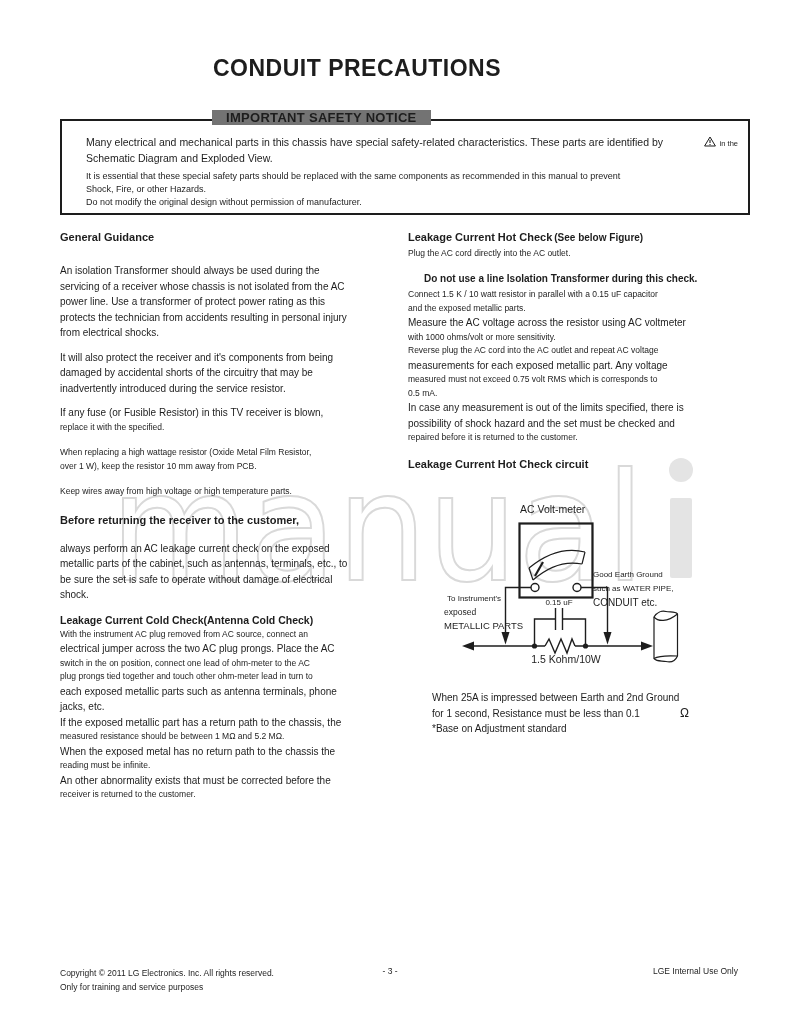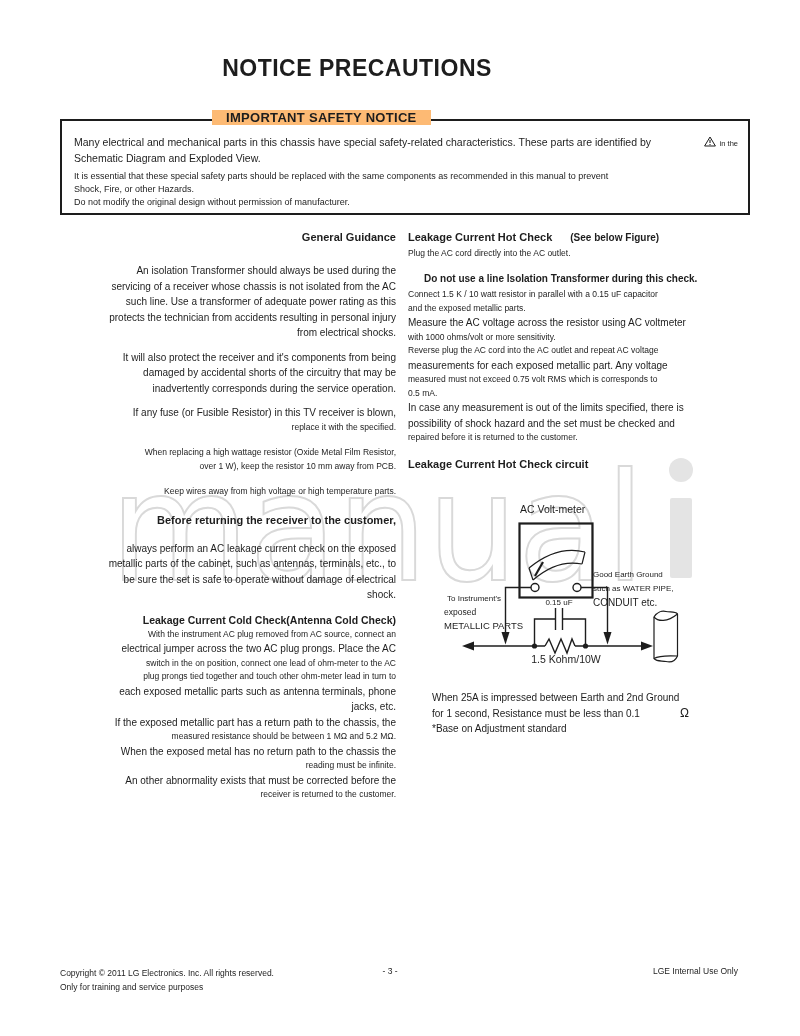--- a/index.html
+++ b/index.html
@@ -7,31 +7,31 @@
         font-family:"Liberation Sans",sans-serif;color:#1d1d1d;overflow:hidden;}
   .layer{position:absolute;left:0;top:0;width:100%;height:100%;}
   .content{z-index:2;}
   .wm{z-index:1;}
 
   .title{position:absolute;top:55px;left:0;width:714px;text-align:center;
          font-size:23px;font-weight:bold;letter-spacing:.5px;}
 
   .notice-box{position:absolute;left:60px;top:119px;width:690px;height:96px;
               border:2px solid #1d1d1d;box-sizing:border-box;background:transparent;}
-  .notice-head{position:absolute;top:-11px;left:150px;background:#fdba74;padding:0 14px;
+  .notice-head{position:absolute;top:-11px;left:150px;background:#737373;padding:0 14px;
                font-size:13px;font-weight:bold;letter-spacing:.3px;white-space:nowrap;}
-  .notice-inner{padding:14px 10px 0 12px;}
+  .notice-inner{padding:14px 10px 0 24px;}
   .n-lg{font-size:10.5px;line-height:15px;}
   .n-sm{font-size:9px;line-height:13px;}
   .n-row{display:flex;align-items:baseline;}
   .n-right{margin-left:auto;display:flex;align-items:baseline;gap:4px;}
   .n-inthe{font-size:7.5px;}
 
   .col{position:absolute;}
-  .col-left{left:60px;top:230px;width:336px;text-align:right;}
+  .col-left{left:60px;top:230px;width:336px;}
   .col-right{left:408px;top:230px;width:348px;}
 
   .ln{white-space:nowrap;}
   .t-h{font-size:11px;font-weight:bold;line-height:15px;}
   .t-h2{font-size:10.5px;font-weight:bold;line-height:15px;}
   .t-h3{font-size:10px;font-weight:bold;line-height:14px;padding-left:16px;}
   .t-lg{font-size:10px;line-height:15.5px;}
   .t-sm{font-size:8.5px;line-height:13.5px;}
   .ohm{font-size:12px;}
 
@@ -52,21 +52,21 @@
   <div class="layer wm">
     <svg width="640" height="175" viewBox="0 0 640 175" style="position:absolute;left:80px;top:420px;">
       <text x="30" y="160" textLength="535" lengthAdjust="spacingAndGlyphs" style="font-family:'DejaVu Sans',sans-serif;font-size:150px;fill:none;stroke:#d9d9d9;stroke-width:2px;">manual</text>
       <rect x="590" y="78" width="22" height="80" rx="2" fill="#e4e4e4"></rect>
       <circle cx="601" cy="50" r="12" fill="#e4e4e4"></circle>
     </svg>
   </div>
 
   <div class="layer content">
 
-    <div class="title">NOTICE PRECAUTIONS</div>
+    <div class="title">CONDUIT PRECAUTIONS</div>
 
     <div class="notice-box">
       <div class="notice-head">IMPORTANT SAFETY NOTICE</div>
       <div class="notice-inner">
         <div class="n-lg n-row">
           <span>Many electrical and mechanical parts in this chassis have special safety-related characteristics. These parts are identified by</span>
           <span class="n-right">
             <svg width="12" height="11" viewBox="0 0 12 11" style="position:relative;top:1px;">
               <polygon points="6,1 11.4,10 0.6,10" fill="none" stroke="#1d1d1d" stroke-width="1"></polygon>
               <line x1="6" y1="3.8" x2="6" y2="7" stroke="#1d1d1d" stroke-width="1.1"></line>
@@ -82,28 +82,28 @@
       </div>
     </div>
 
     <div class="col col-left">
         <div style="margin-top: 0px;">
           <div class="ln t-h"><span>General Guidance</span></div>
         </div>
         <div style="margin-top: 18px;">
           <div class="ln t-lg"><span>An isolation Transformer should always be used during the</span></div>
           <div class="ln t-lg"><span>servicing of a receiver whose chassis is not isolated from the AC</span></div>
-          <div class="ln t-lg"><span>such line. Use a transformer of adequate power rating as this</span></div>
+          <div class="ln t-lg"><span>power line. Use a transformer of protect power rating as this</span></div>
           <div class="ln t-lg"><span>protects the technician from accidents resulting in personal injury</span></div>
           <div class="ln t-lg"><span>from electrical shocks.</span></div>
         </div>
-        <div style="margin-top: 9px; margin-left: 32px;">
+        <div style="margin-top: 9px;">
           <div class="ln t-lg"><span>It will also protect the receiver and it's components from being</span></div>
           <div class="ln t-lg"><span>damaged by accidental shorts of the circuitry that may be</span></div>
-          <div class="ln t-lg"><span>inadvertently corresponds during the service operation.</span></div>
+          <div class="ln t-lg"><span>inadvertently introduced during the service resistor.</span></div>
         </div>
         <div style="margin-top: 9px;">
           <div class="ln t-lg"><span>If any fuse (or Fusible Resistor) in this TV receiver is blown,</span></div>
           <div class="ln t-sm"><span>replace it with the specified.</span></div>
         </div>
         <div style="margin-top: 12px;">
           <div class="ln t-sm"><span>When replacing a high wattage resistor (Oxide Metal Film Resistor,</span></div>
           <div class="ln t-sm"><span>over 1 W), keep the resistor 10 mm away from PCB.</span></div>
         </div>
         <div style="margin-top: 12px;">
@@ -130,21 +130,21 @@
           <div class="ln t-sm"><span>measured resistance should be between 1 MΩ and 5.2 MΩ.</span></div>
           <div class="ln t-lg"><span>When the exposed metal has no return path to the chassis the</span></div>
           <div class="ln t-sm"><span>reading must be infinite.</span></div>
           <div class="ln t-lg"><span>An other abnormality exists that must be corrected before the</span></div>
           <div class="ln t-sm"><span>receiver is returned to the customer.</span></div>
         </div>
       </div>
 
     <div class="col col-right">
         <div style="margin-top: 0px;">
-          <div class="ln t-h"><span>Leakage Current Hot Check</span><span class="t-lg" style="margin-left: 18px;">(See below Figure)</span></div>
+          <div class="ln t-h"><span>Leakage Current Hot Check</span><span class="t-lg" style="margin-left: 2px;">(See below Figure)</span></div>
         </div>
         <div style="margin-top: 1px;">
           <div class="ln t-sm"><span>Plug the AC cord directly into the AC outlet.</span></div>
         </div>
         <div style="margin-top: 12px;">
           <div class="ln t-h3"><span>Do not use a line Isolation Transformer during this check.</span></div>
         </div>
         <div style="margin-top: 2px;">
           <div class="ln t-sm"><span>Connect 1.5 K / 10 watt resistor in parallel with a 0.15 uF capacitor</span></div>
           <div class="ln t-sm"><span>and the exposed metallic parts.</span></div>

